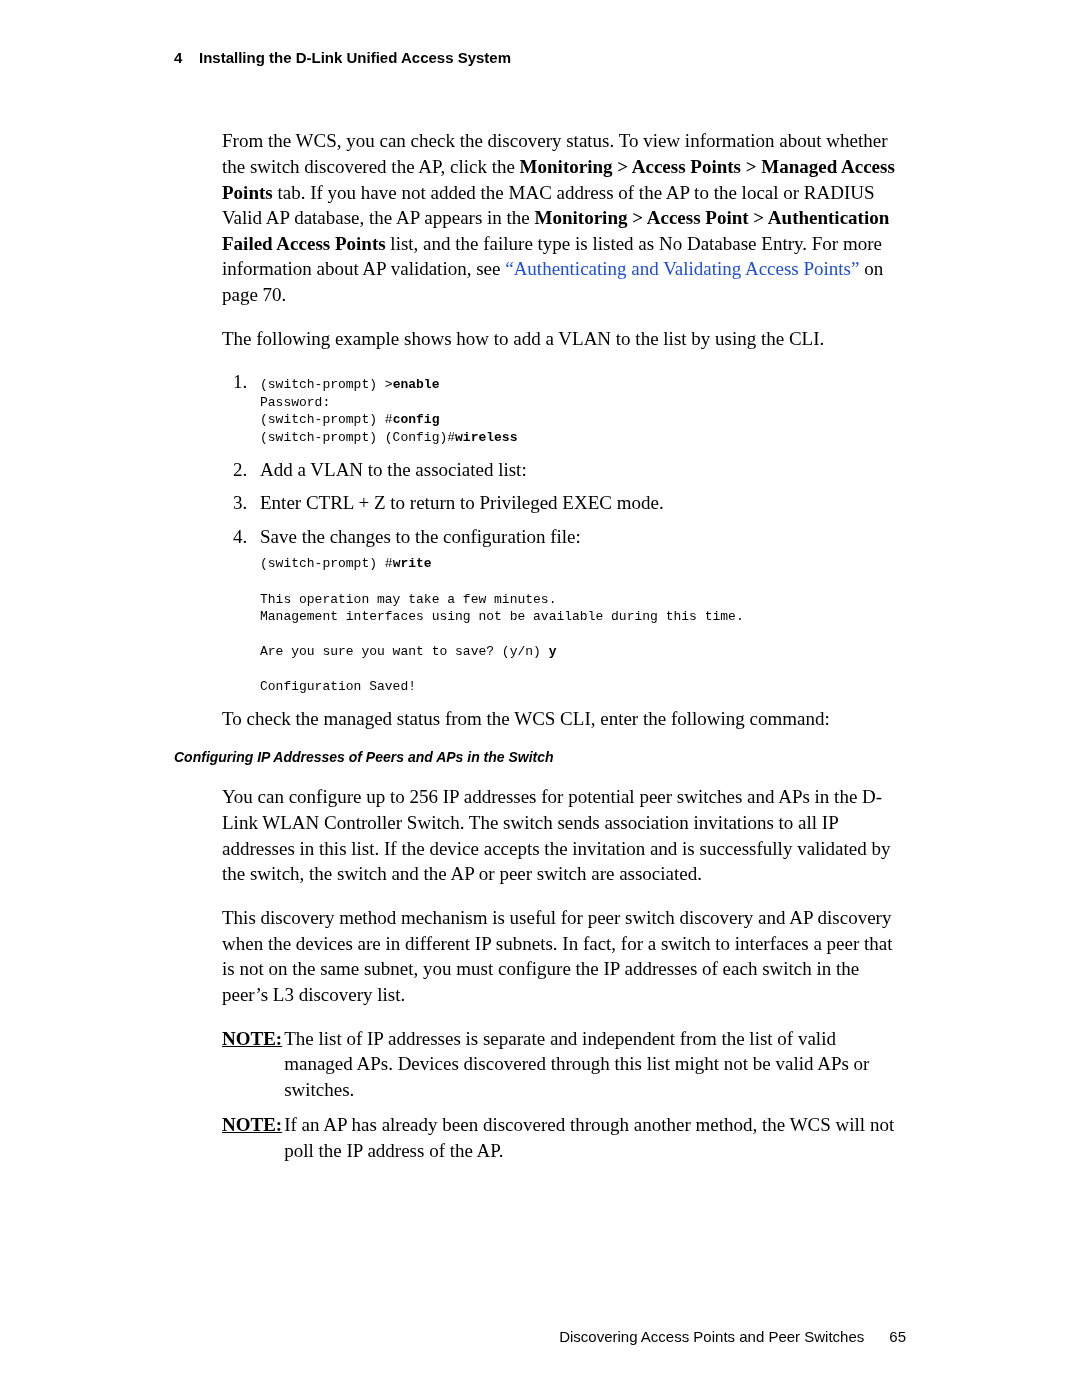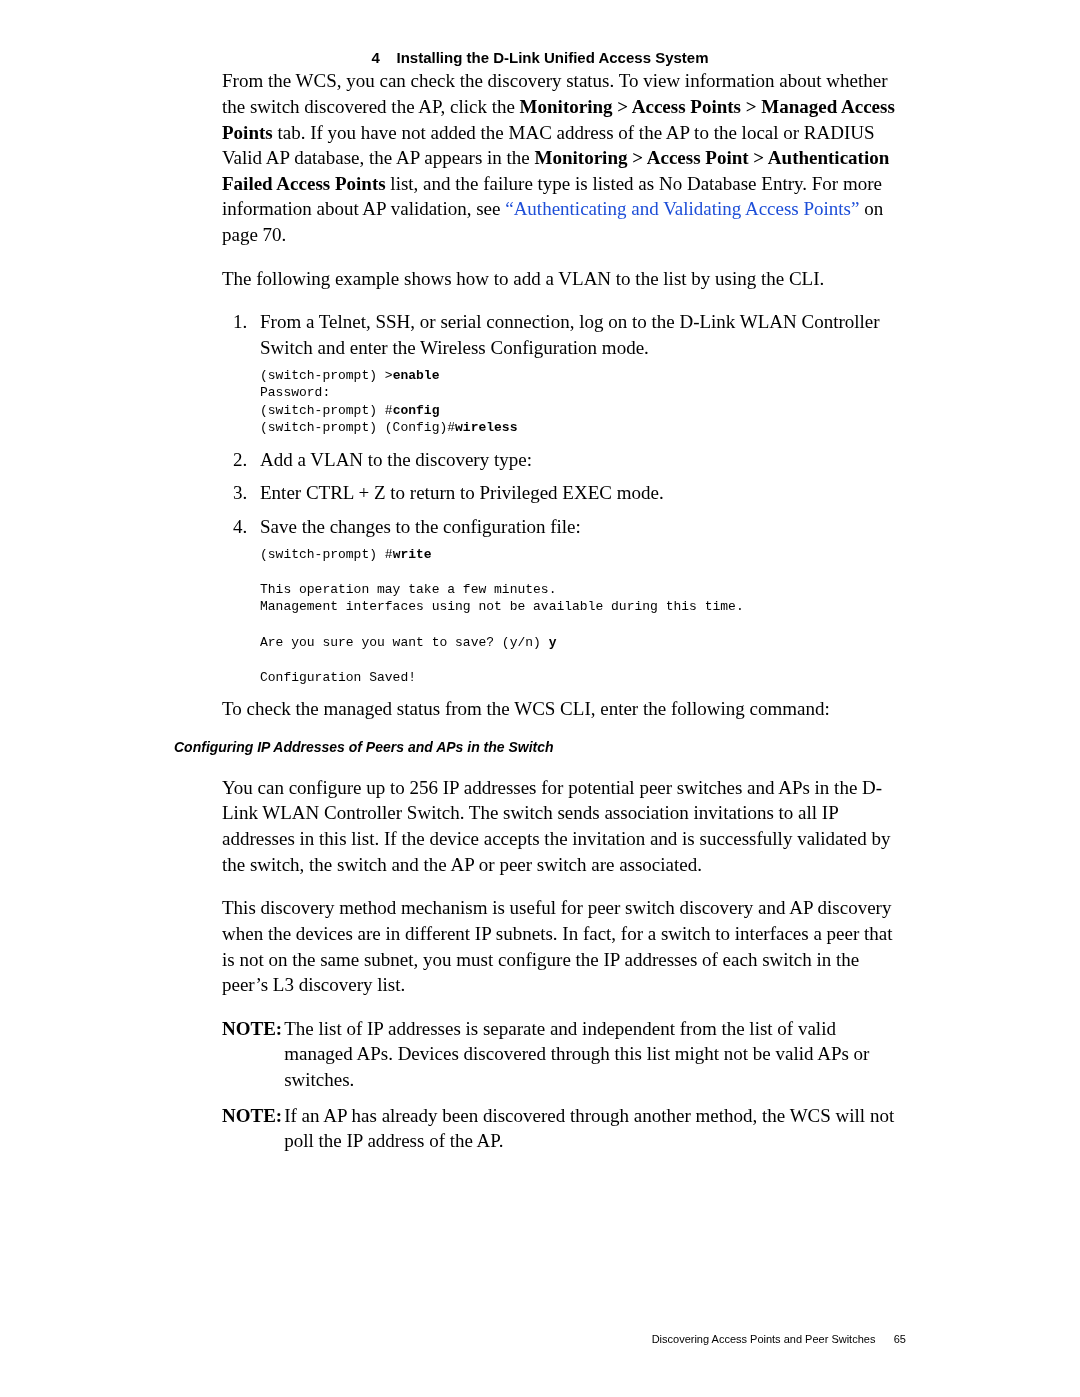--- a/index.html
+++ b/index.html
@@ -19,21 +19,22 @@
       font-size: 19px;
       line-height: 1.35;
       color: #000000;
       position: relative;
       padding: 48px 174px 0 174px;
     }
     .header-line {
       font-family: Arial, Helvetica, sans-serif;
       font-weight: bold;
       font-size: 15px;
-      text-align: center;
+      text-align: left;
+      margin-bottom: 60px;
       padding-right: 0;
     }
     .body-content {
       padding-left: 48px;
     }
     .para {
       margin-bottom: 18px;
     }
     .bold {
       font-weight: bold;
@@ -68,30 +69,31 @@
       margin: 16px 0 18px -48px;
     }
     .note {
       display: flex;
       margin-bottom: 10px;
     }
     .note-label {
       font-weight: bold;
       flex: 0 0 auto;
       padding-right: 2px;
+      text-decoration: underline;
     }
     .note-text {
       flex: 1 1 auto;
     }
     .footer {
       position: absolute;
       bottom: 50px;
       right: 174px;
       font-family: Arial, Helvetica, sans-serif;
-      font-size: 11px;
+      font-size: 15px;
     }
   </style>
 </head>
 <body>
 
 <div class="header-line">
   <span>4</span>
   &nbsp;&nbsp;
   <span>Installing the D-Link Unified Access System</span>
 </div>
@@ -99,28 +101,27 @@
 <div class="body-content">
 
   <p class="para">
     <span>From the WCS, you can check the discovery status. To view information about whether the switch discovered the AP, click the </span><span class="bold">Monitoring &gt; Access Points &gt; Managed Access Points</span><span> tab. If you have not added the MAC address of the AP to the local or RADIUS Valid AP database, the AP appears in the </span><span class="bold">Monitoring &gt; Access Point &gt; Authentication Failed Access Points</span><span> list, and the failure type is listed as No Database Entry. For more information about AP validation, see </span><span class="link">“Authenticating and Validating Access Points”</span><span> on page 70.</span>
   </p>
 
   <p class="para">The following example shows how to add a VLAN to the list by using the CLI.</p>
 
   <ol class="steps">
     <li>
-      <span>From a Telnet, SSH, or serial connection, log on to the D-Link WLAN Controller Switch and enter the Wireless Configuration mode.</span>
       <div class="code-block"><span>(switch-prompt) &gt;</span><span class="code-inline-bold">enable</span>
 <span>Password:</span>
 <span>(switch-prompt) #</span><span class="code-inline-bold">config</span>
 <span>(switch-prompt) (Config)#</span><span class="code-inline-bold">wireless</span></div>
     </li>
     <li>
-      <span>Add a VLAN to the discovery type:</span>
+      <span>Add a VLAN to the associated list:</span>
     </li>
     <li>
       <span>Enter CTRL + Z to return to Privileged EXEC mode.</span>
     </li>
     <li>
       <span>Save the changes to the configuration file:</span>
       <div class="code-block"><span>(switch-prompt) #</span><span class="code-inline-bold">write</span>
 
 <span>This operation may take a few minutes.</span>
 <span>Management interfaces using not be available during this time.</span>

